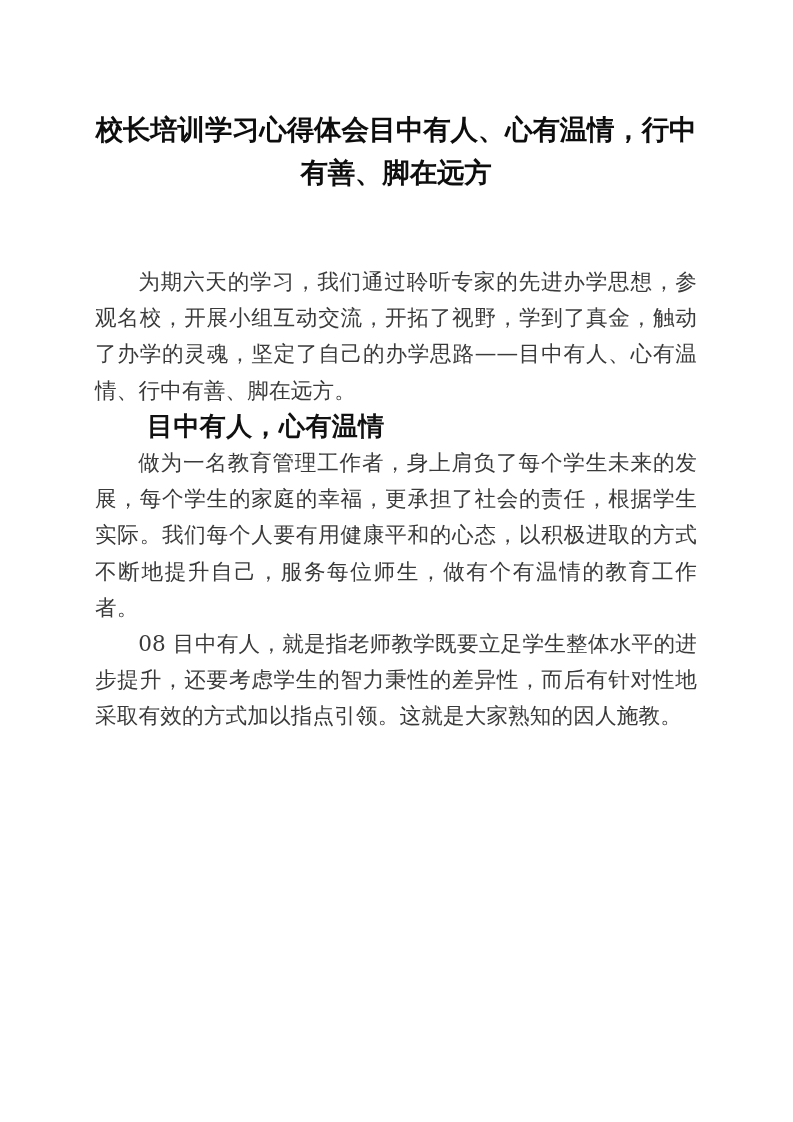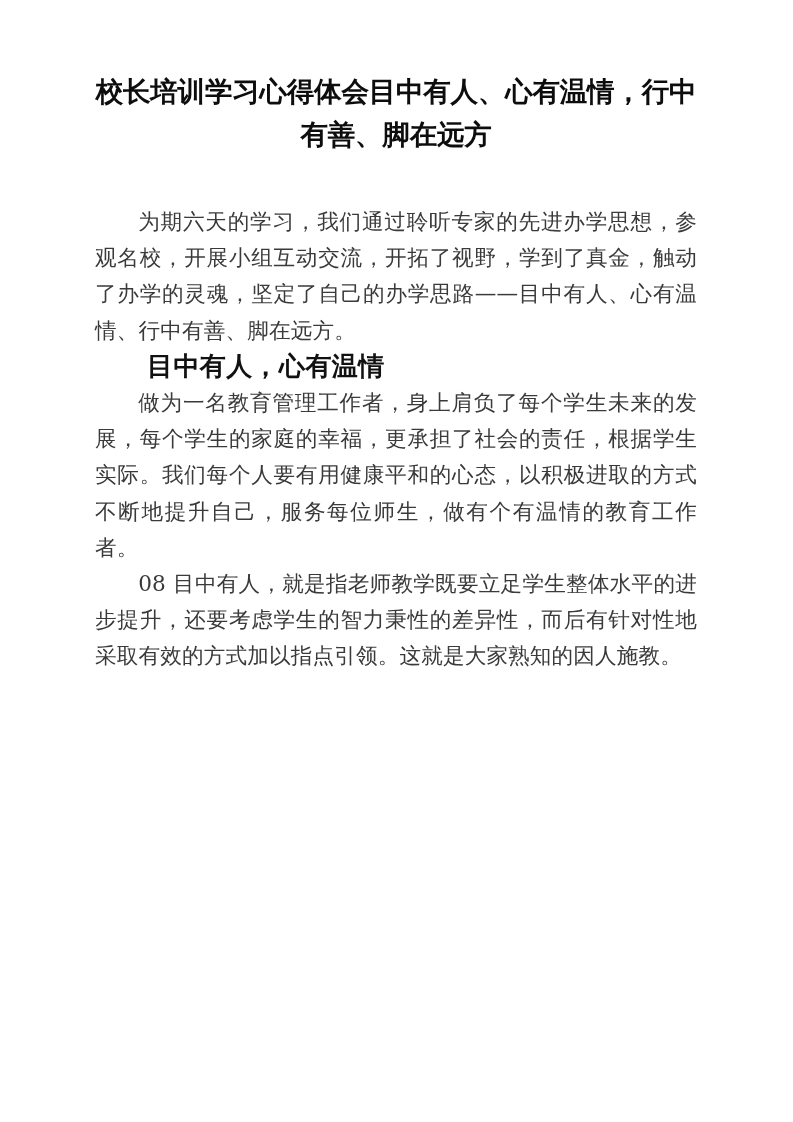--- a/index.html
+++ b/index.html
@@ -25,21 +25,21 @@
   .content {
     position: absolute;
     left: 95px;
     top: 0;
     width: 602px;
   }
 
   
   .doc-title {
     margin: 0;
-    padding-top: 70px;
+    padding-top: 108px;
     font-family: "Liberation Sans", "DejaVu Sans", sans-serif;
     font-weight: bold;
     font-size: 27.5px;
     line-height: 43px;
     color: #0d0d0d;
     text-align: center;
     letter-spacing: -0.2px;
     word-break: break-all;
   }
 
@@ -52,21 +52,21 @@
     color: #3a3a3a;
     text-align: justify;
     text-align-last: left;
     text-justify: inter-ideograph;
     text-indent: 2em;
     word-break: break-all;
     letter-spacing: 0.15px;
   }
 
   .para.first {
-    margin-top: 48px;
+    margin-top: 70px;
   }
 
   .para.gap {
     margin-top: 0px;
   }
 
   
   .subhead {
     margin: 0;
     font-family: "Liberation Serif", "DejaVu Serif", serif;

